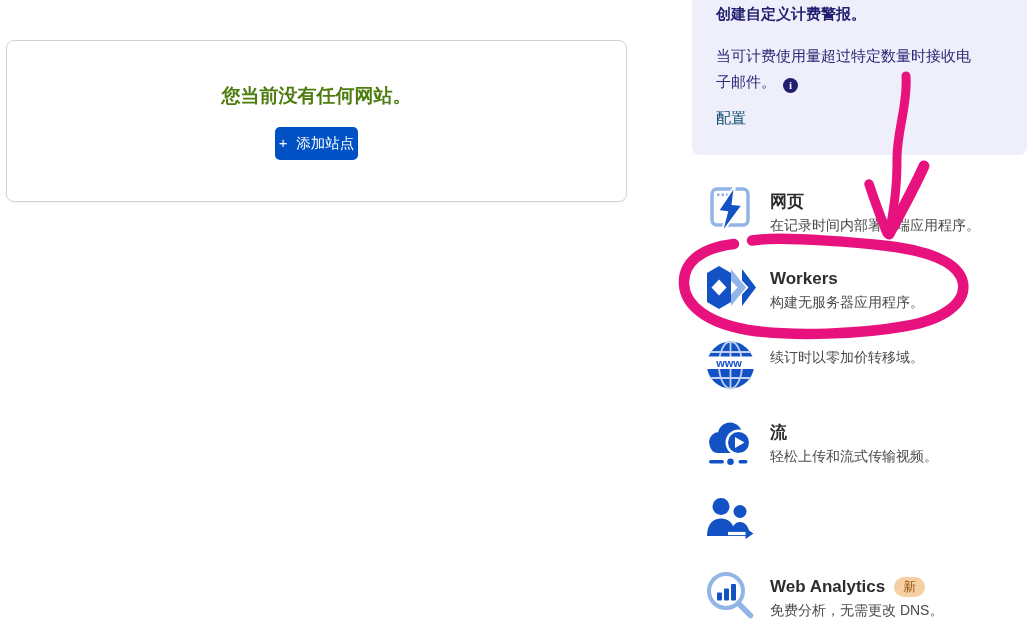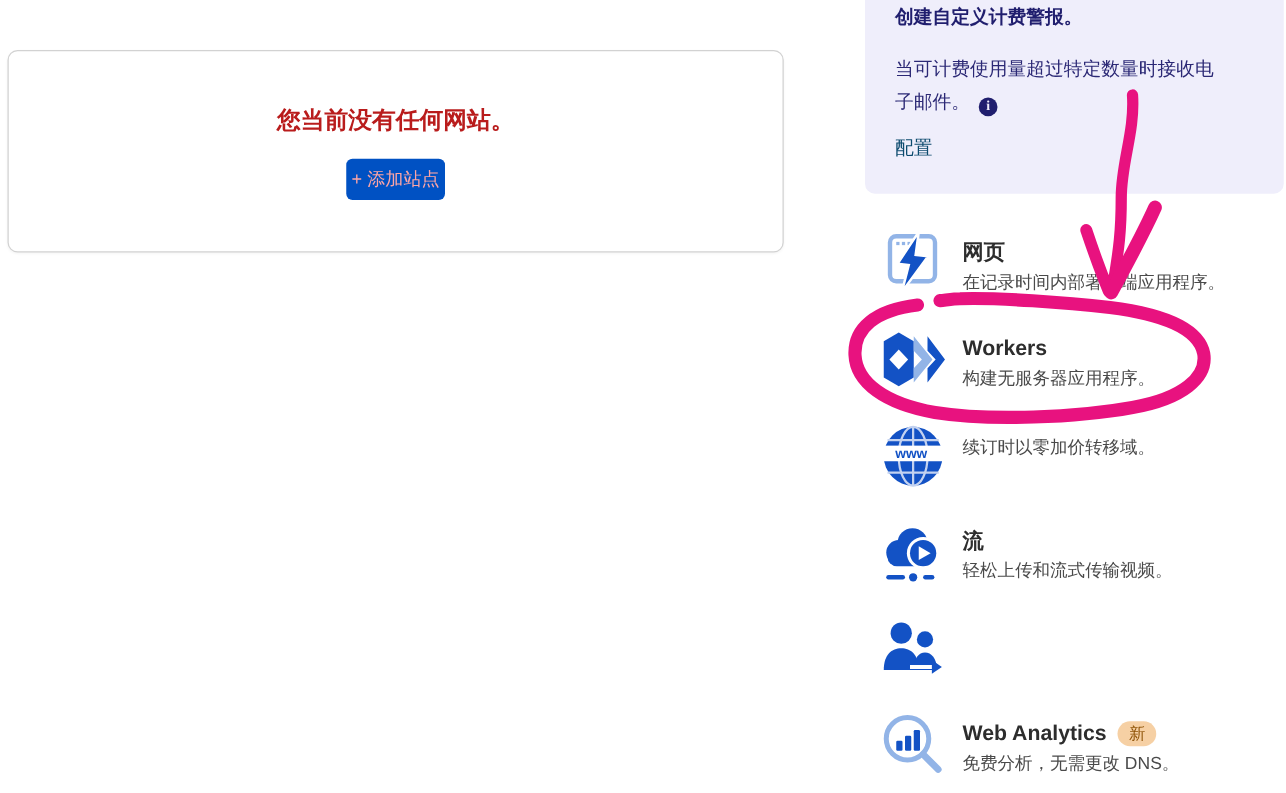--- a/index.html
+++ b/index.html
@@ -22,29 +22,29 @@
     border-radius: 8px;
     box-shadow: 0 1px 2px rgba(0,0,0,0.04);
     display: flex;
     flex-direction: column;
     align-items: center;
     justify-content: center;
   }
   .empty-card h2 {
     font-size: 19px;
     font-weight: bold;
-    color: #b91c1c;
+    color: #4d7c0f;
     margin-bottom: 18px;
   }
   .add-site-btn {
     background: #0051c3;
-    color: #fca5a5;
+    color: #ffffff;
     border: none;
     border-radius: 5px;
-    font-family: Liberation Sans, sans-serif;
+    font-family: Liberation Mono, monospace;
     font-size: 14.5px;
     padding: 7px 4px;
     cursor: pointer;
   }
 
   
   .billing-panel {
     position: absolute;
     left: 692px; top: -14px;
     width: 335px; height: 169px;

